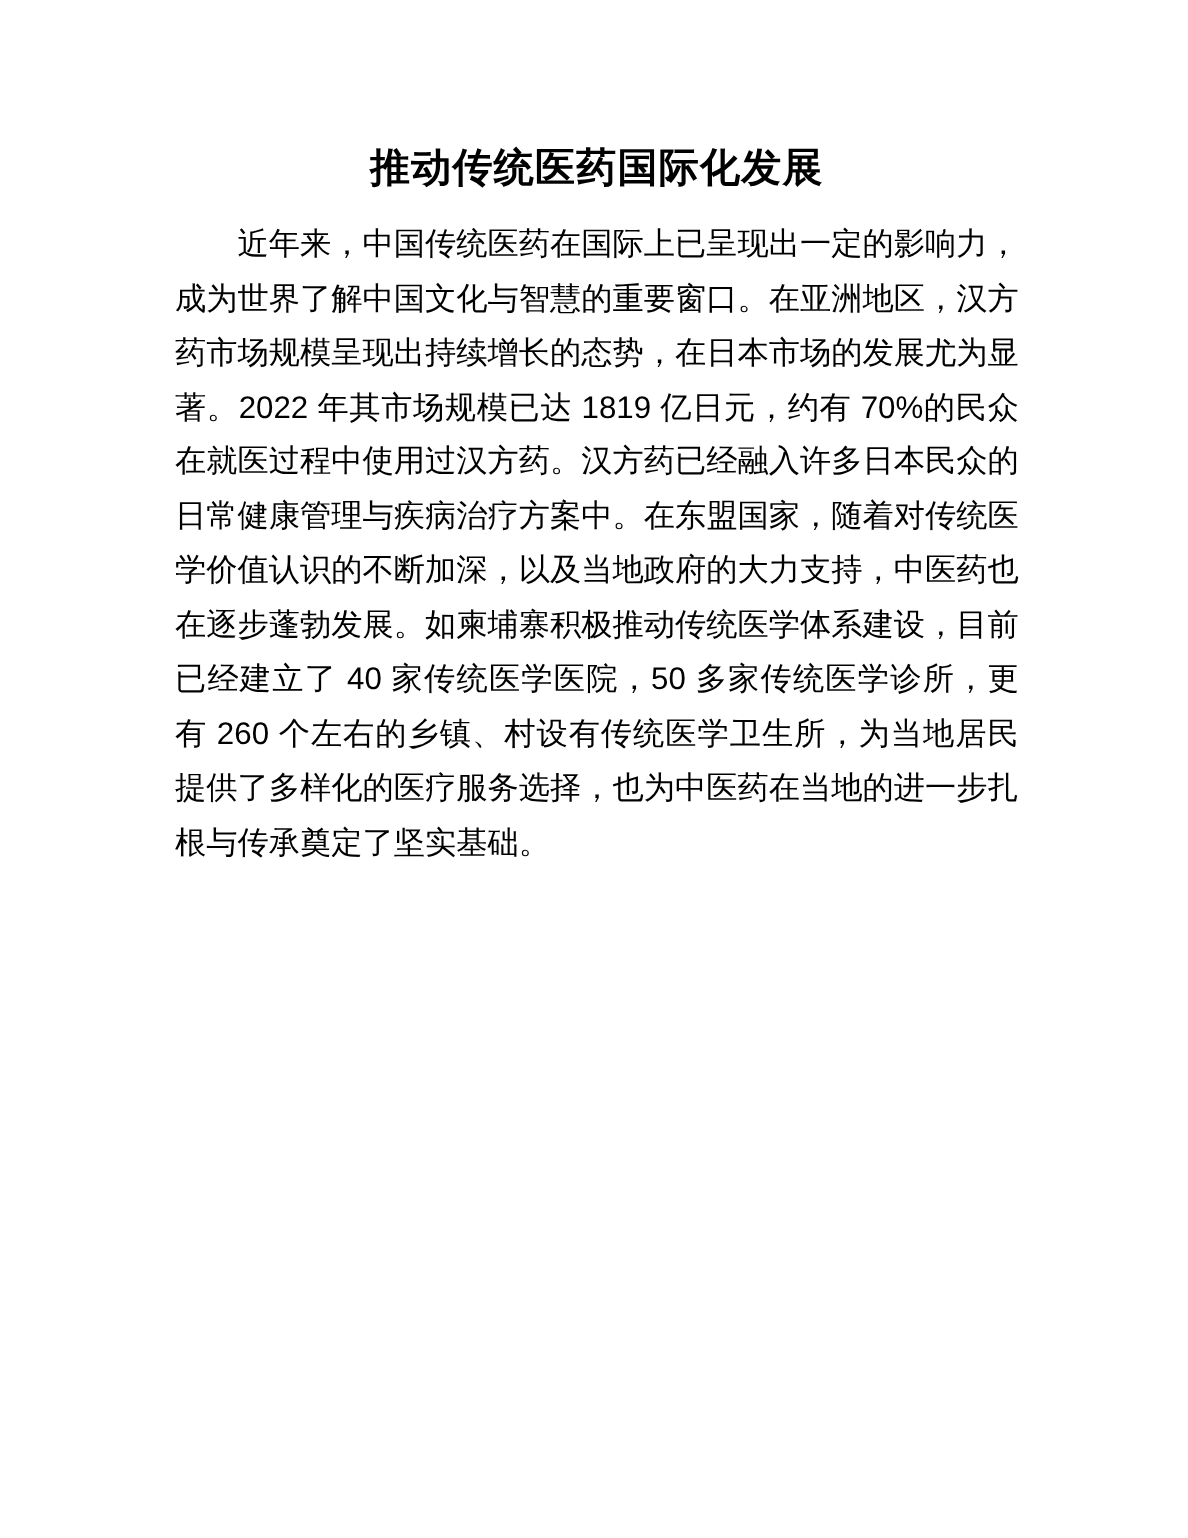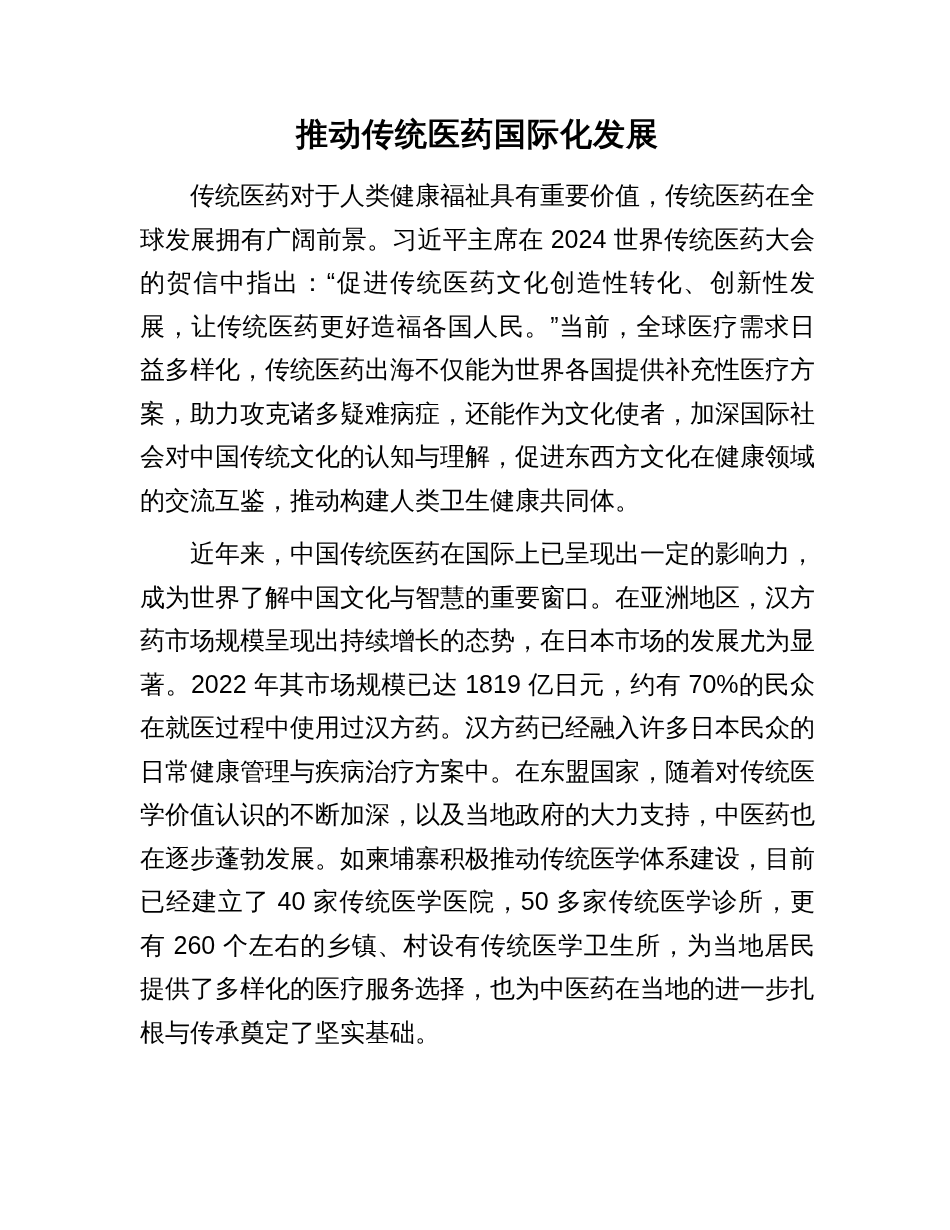--- a/index.html
+++ b/index.html
@@ -37,15 +37,14 @@
     text-indent: 2em;
     margin: 0 0 10px 0;
     word-break: break-all;
   }
 </style>
 </head>
 <body>
 
 <div class="page">
   <h1 class="doc-title">推动传统医药国际化发展</h1>
-  <p class="doc-para">传统医药对于人类健康福祉具有重要价值，传统医药在全球发展拥有广阔前景。习近平主席在 2024 世界传统医药大会的贺信中指出：“促进传统医药文化创造性转化、创新性发展，让传统医药更好造福各国人民。”当前，全球医疗需求日益多样化，传统医药出海不仅能为世界各国提供补充性医疗方案，助力攻克诸多疑难病症，还能作为文化使者，加深国际社会对中国传统文化的认知与理解，促进东西方文化在健康领域的交流互鉴，推动构建人类卫生健康共同体。</p>
   <p class="doc-para">近年来，中国传统医药在国际上已呈现出一定的影响力，成为世界了解中国文化与智慧的重要窗口。在亚洲地区，汉方药市场规模呈现出持续增长的态势，在日本市场的发展尤为显著。2022 年其市场规模已达 1819 亿日元，约有 70%的民众在就医过程中使用过汉方药。汉方药已经融入许多日本民众的日常健康管理与疾病治疗方案中。在东盟国家，随着对传统医学价值认识的不断加深，以及当地政府的大力支持，中医药也在逐步蓬勃发展。如柬埔寨积极推动传统医学体系建设，目前已经建立了 40 家传统医学医院，50 多家传统医学诊所，更有 260 个左右的乡镇、村设有传统医学卫生所，为当地居民提供了多样化的医疗服务选择，也为中医药在当地的进一步扎根与传承奠定了坚实基础。</p>
 </div>
 
 </body></html>

